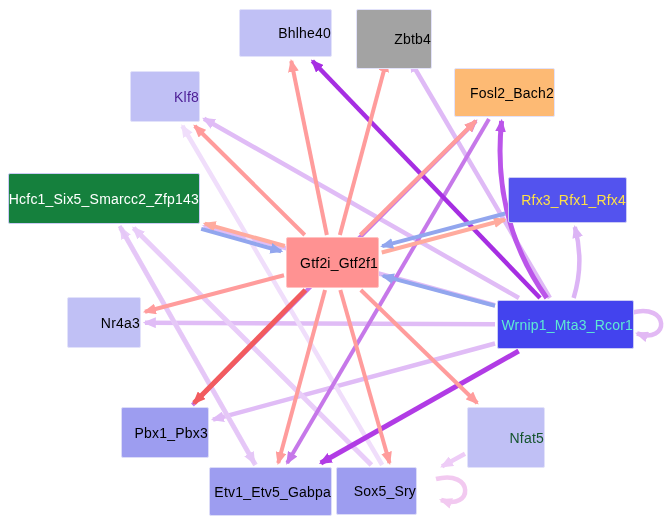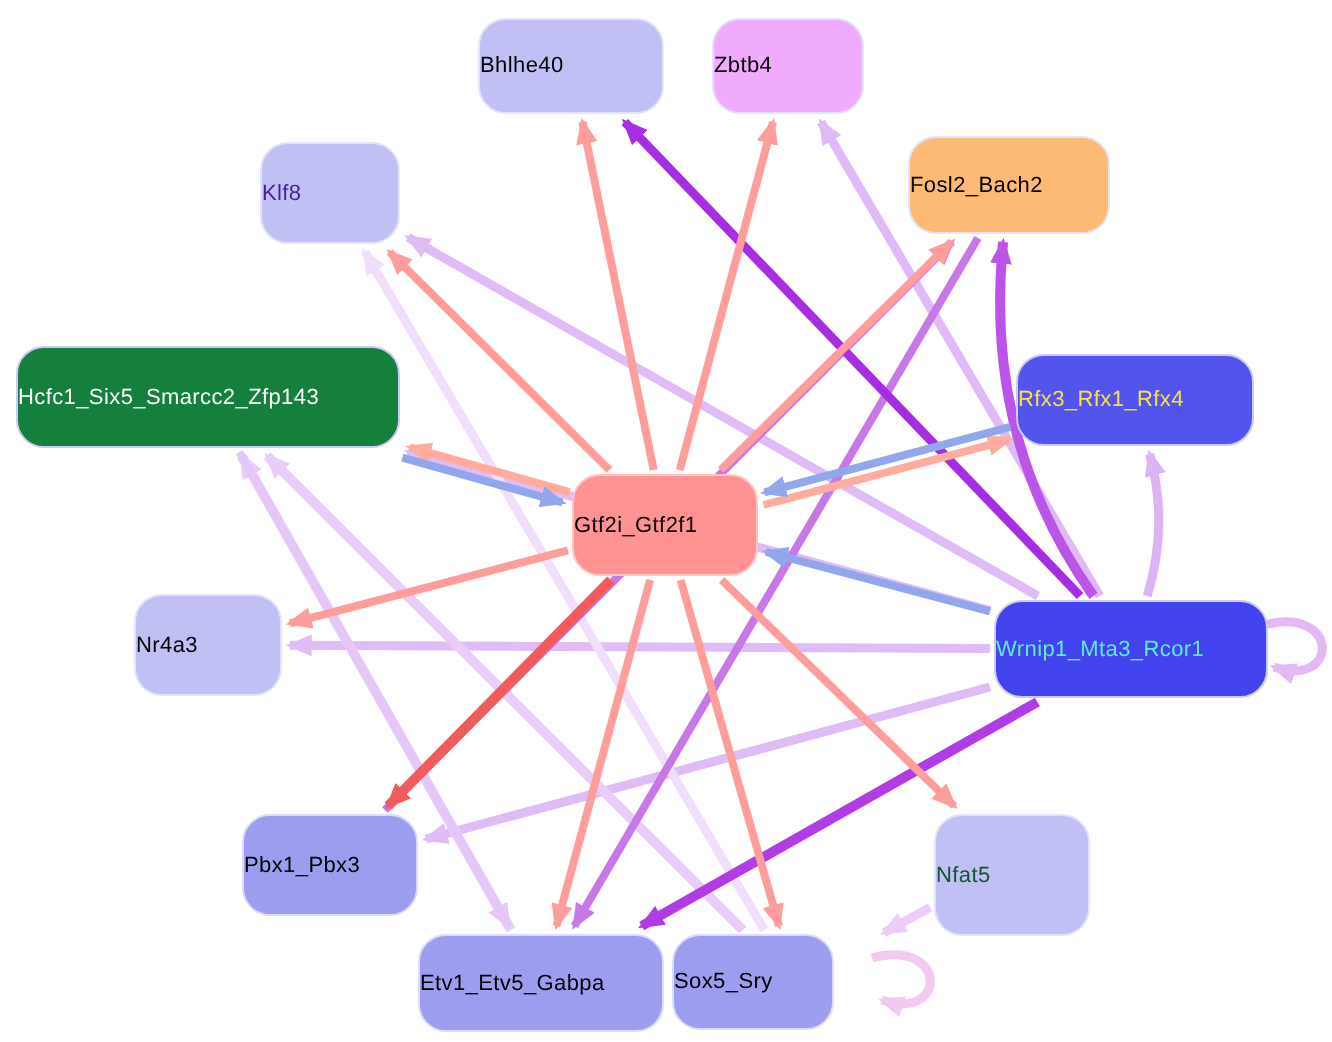--- a/index.html
+++ b/index.html
@@ -6,23 +6,23 @@
   #canvas{
     position:relative;
     width:666px;height:521px;
     background:#ffffff;
     font-family:"Liberation Sans", sans-serif;
     overflow:hidden;
   }
   #edges-svg{position:absolute;left:0;top:0;width:666px;height:521px;}
   .node{
     position:absolute;
-    display:flex;align-items:center;justify-content:flex-start;
-    border-radius:14px;
-    font-size:11px;
+    display:flex;align-items:center;justify-content:flex-end;
+    border-radius:2px;
+    font-size:14px;
     letter-spacing:0.2px;
     box-sizing:border-box;
     white-space:nowrap;
     cursor:pointer;
     z-index:2;
   }
   .node span{pointer-events:none;}
 </style>
 </head>
 <body>
@@ -114,21 +114,21 @@
         <path fill="none" stroke="#f25b5e" stroke-width="5" marker-end="url(#arw15)" d="M 305.40441176470586,290 L 194.06617647058823,403"></path>
         <path fill="none" stroke="#92a6ee" stroke-width="4" marker-end="url(#arw16)" d="M 201.19087575714482,228.83740407884406 L 281.1908757571448,251.24440626702784"></path>
         <path fill="none" stroke="#92a6ee" stroke-width="4" marker-end="url(#arw16)" d="M 495,305.7403433476395 L 383,275.93776824034336"></path>
         <path fill="none" stroke="#92a6ee" stroke-width="4" marker-end="url(#arw16)" d="M 505.22893188947086,213.4571668831339 L 382.22893188947086,246.16993284058074"></path>
       </g>
   </svg>
   <div id="nodes-layer">
       <div class="node" style="left: 239px; top: 9px; width: 93px; height: 48px; background: rgb(192, 192, 245); border: 1.5px solid rgb(226, 226, 250); color: rgb(0, 0, 0);">
         <span>Bhlhe40</span>
       </div>
-      <div class="node" style="left: 356px; top: 9px; width: 76px; height: 48px; background: #f0abfc; border: 1.5px solid rgb(226, 226, 250); color: rgb(0, 0, 0);">
+      <div class="node" style="left: 356px; top: 9px; width: 76px; height: 60px; background: #a3a3a3; border: 1.5px solid rgb(226, 226, 250); color: rgb(0, 0, 0);">
         <span>Zbtb4</span>
       </div>
       <div class="node" style="left: 130px; top: 71px; width: 70px; height: 51px; background: rgb(192, 192, 245); border: 1.5px solid rgb(226, 226, 250); color: #4c1d95;">
         <span>Klf8</span>
       </div>
       <div class="node" style="left: 454px; top: 68px; width: 101px; height: 49px; background: #fdba74; border: 1.5px solid rgb(226, 226, 250); color: rgb(0, 0, 0);">
         <span>Fosl2_Bach2</span>
       </div>
       <div class="node" style="left: 8px; top: 173px; width: 192px; height: 51px; background: #15803d; border: 1.5px solid rgb(203, 203, 245); color: rgb(255, 255, 255);">
         <span>Hcfc1_Six5_Smarcc2_Zfp143</span>

